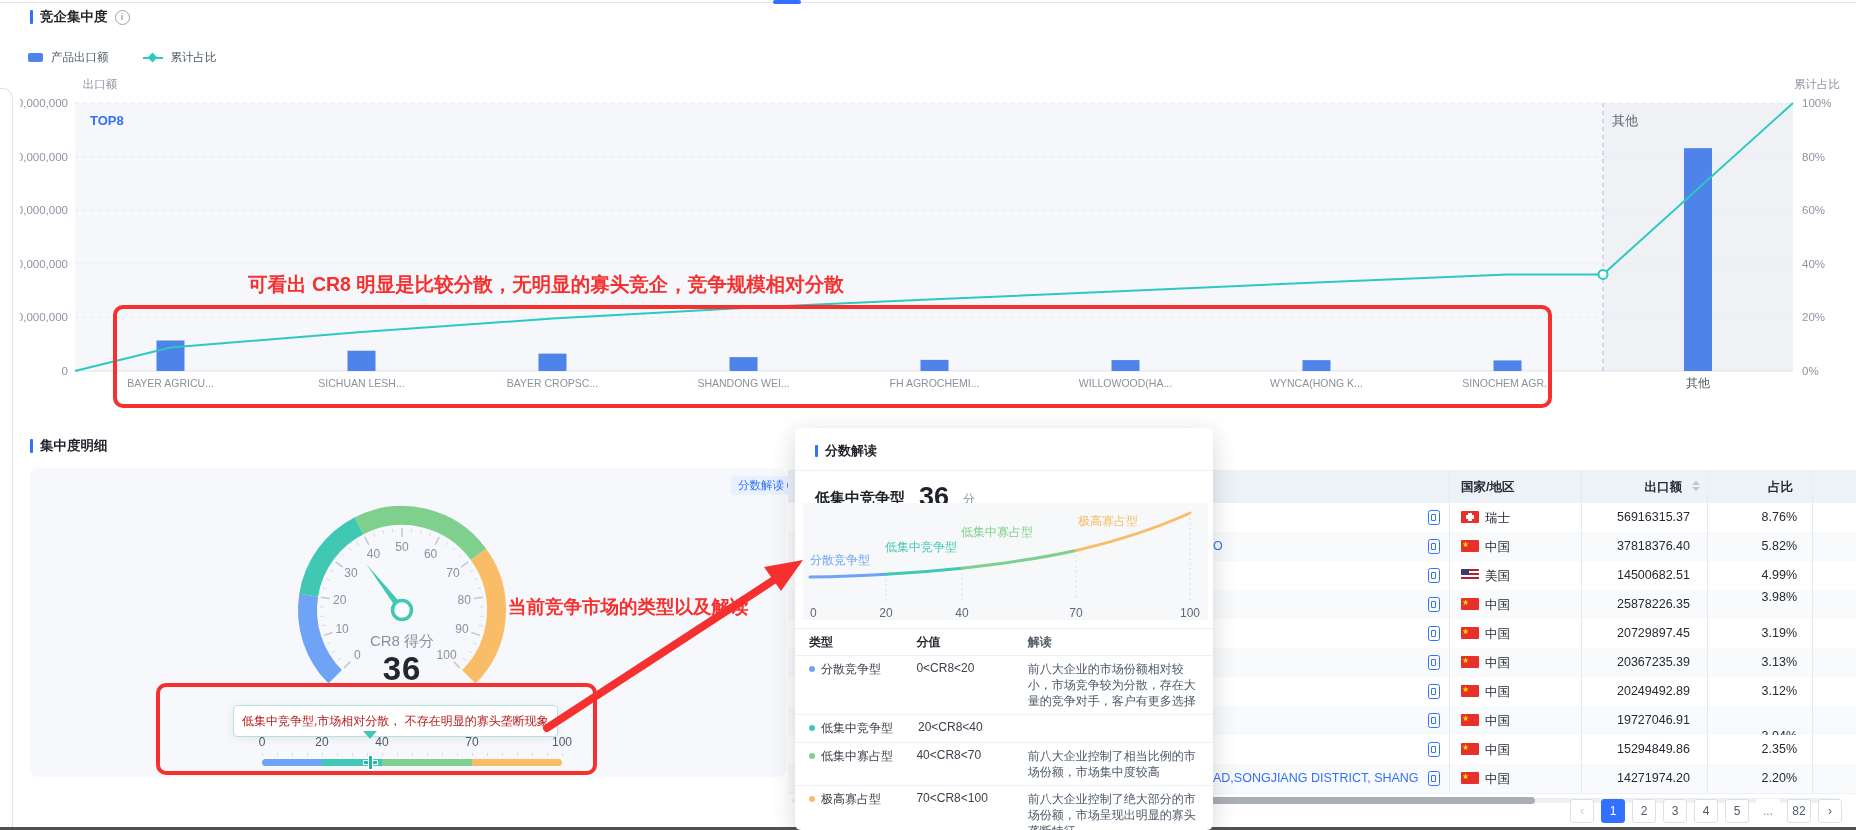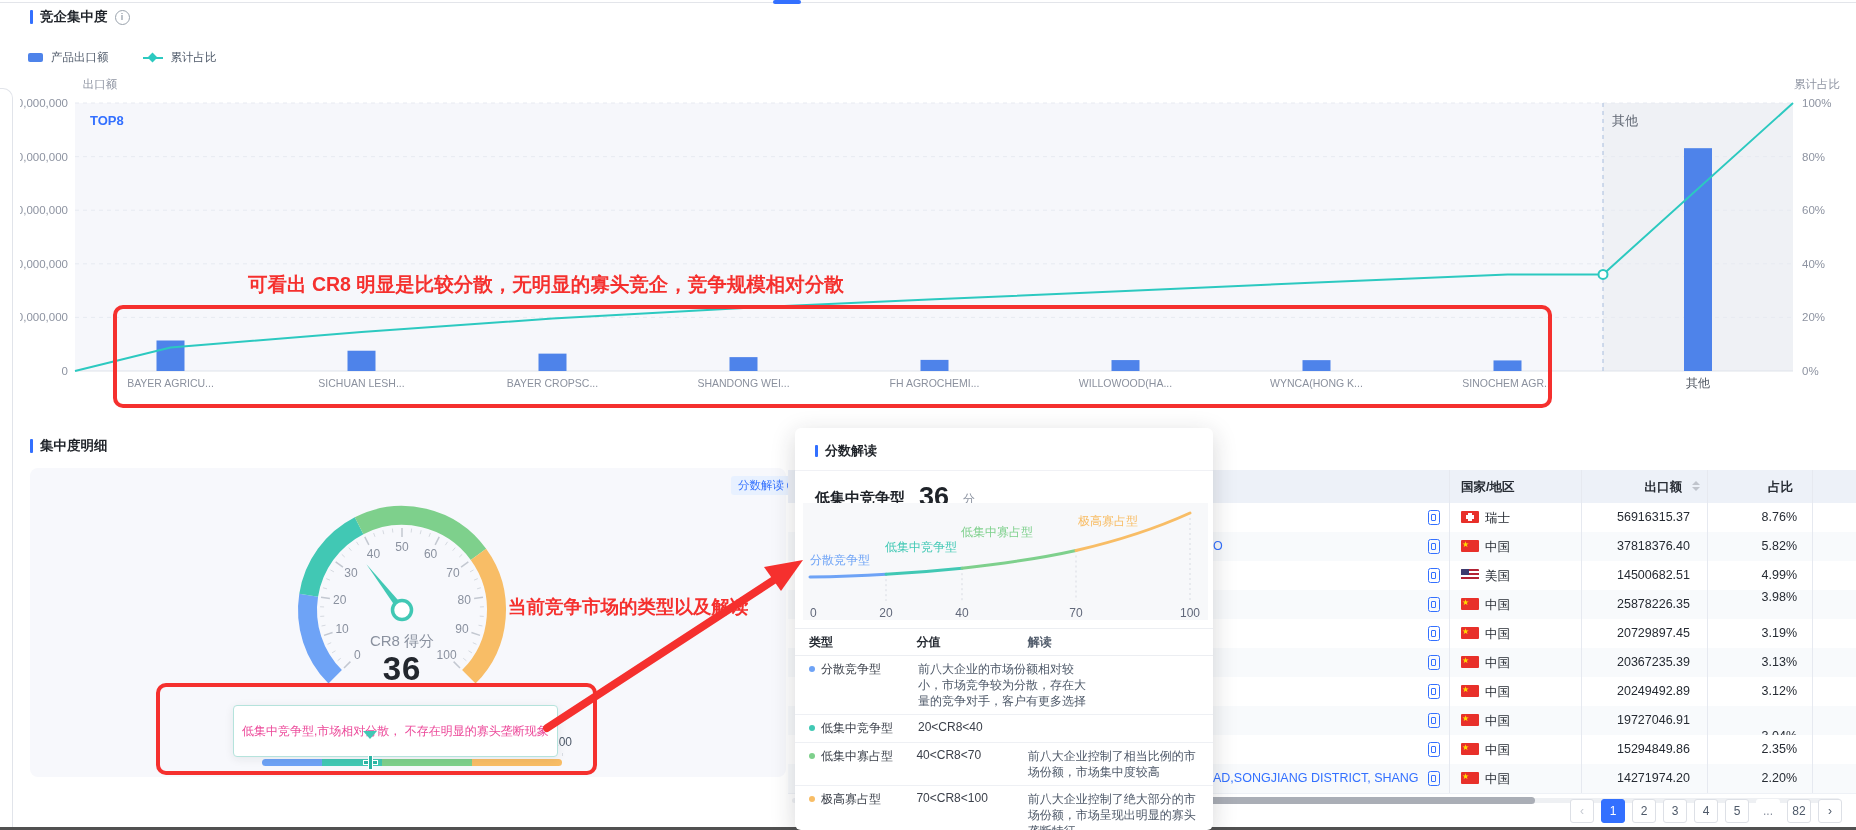--- a/index.html
+++ b/index.html
@@ -13,21 +13,21 @@
   .legend-item{display:flex;align-items:center;gap:8px;}
   .lg-bar{width:15px;height:9px;border-radius:2px;background:#4e83ea;}
   .lg-line{position:relative;width:20px;height:9px;}
   .lg-line .ln{position:absolute;left:0;top:4px;width:20px;height:2px;background:#2cc9c0;}
   .lg-line .dm{position:absolute;left:6px;top:1px;width:7px;height:7px;background:#2cc9c0;transform:rotate(45deg);}
   .panel{background:#f7f8fc;border-radius:8px;}
   .badge{display:inline-flex;align-items:center;gap:3px;background:#e8f1ff;color:#3370ff;font-size:11.5px;padding:2px 7px;border-radius:3px;cursor:pointer;}
   .badge .info-i{width:11px;height:11px;border-color:#3370ff;color:#3370ff;font-size:8px;}
   .gauge-label{font-size:15px;color:#8a919f;text-align:center;}
   .gauge-value{font-size:33px;font-weight:bold;color:#23272e;text-align:center;letter-spacing:1px;}
-  .tooltip-box{background:#fff;border:1px solid #b5e3dc;border-radius:4px;box-shadow:0 2px 10px rgba(31,35,41,.08);font-size:12px;color:#ec4899;line-height:26px;padding:12px 8px;white-space:nowrap;}
+  .tooltip-box{background:#fff;border:1px solid #b5e3dc;border-radius:4px;box-shadow:0 2px 10px rgba(31,35,41,.08);font-size:12px;color:#b91c1c;line-height:26px;padding:2px 8px;white-space:nowrap;}
   .caret-down{width:0;height:0;border-left:7px solid transparent;border-right:7px solid transparent;border-top:8px solid #41c8b4;}
   
   .red-text{color:#f5302e;font-weight:600;white-space:nowrap;}
   .red-rect{border:4px solid #f5302e;border-radius:10px;}
   
   .popup{background:#fff;border-radius:6px;box-shadow:0 6px 24px rgba(31,35,41,.18);overflow:hidden;z-index:5;}
   .popup-head{display:flex;align-items:center;gap:7px;font-size:13px;font-weight:bold;color:#1f2329;padding:14px 0 10px 20px;border-bottom:1px solid #f0f1f5;}
   .popup-head .accent{height:12px;}
   .score-row{display:flex;align-items:flex-end;gap:14px;padding:13px 0 0 20px;}
   .score-type{font-size:15px;font-weight:bold;color:#1f2329;padding-bottom:3px;}
@@ -452,20 +452,21 @@
         <span class="c1">类型</span>
         <span class="c2">分值</span>
         <span class="c3">解读</span>
       </div>
       <div id="ptable-rows">
           <div class="row">
             <span class="c1">
               <i class="dot" style="background: rgb(110, 163, 246);"></i>
               <span>分散竞争型</span>
             </span>
+            <span class="c2">0&lt;CR8&lt;20</span>
             <span class="c3">前八大企业的市场份额相对较小，市场竞争较为分散，存在大量的竞争对手，客户有更多选择</span>
           </div>
           <div class="row">
             <span class="c1">
               <i class="dot" style="background: rgb(65, 200, 180);"></i>
               <span>低集中竞争型</span>
             </span>
             <span class="c2">20&lt;CR8&lt;40</span>
           </div>
           <div class="row">

